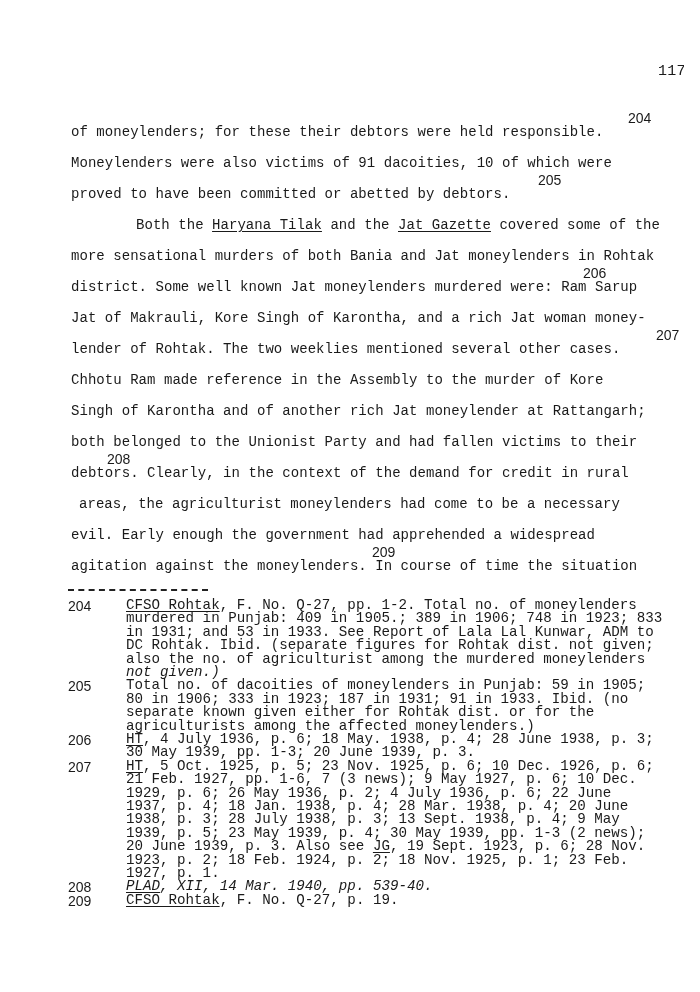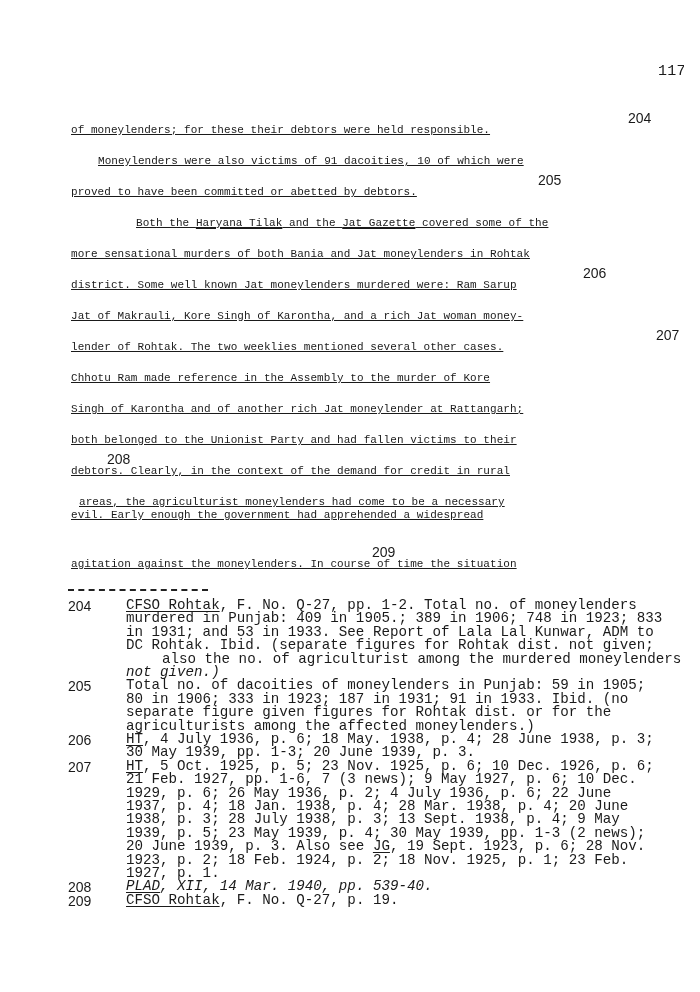--- a/index.html
+++ b/index.html
@@ -9,21 +9,21 @@
     font-family: "Liberation Mono", "DejaVu Sans Mono", monospace;
     color: #1a1a1a;
   }
   .page { position: absolute; left: 0; top: 0; width: 684px; height: 992px; overflow: hidden; }
   .page-number {
     position: absolute; left: 658px; top: 63px;
     font-size: 15px; letter-spacing: 0.2px;
   }
   .body-line {
     position: absolute; left: 71px; white-space: nowrap;
-    font-size: 11px; letter-spacing: 0.05px; text-decoration: underline;
+    font-size: 14px; letter-spacing: 0.05px;
   }
   .body-line.indent { left: 136px; }
   .fnref {
     position: absolute; white-space: nowrap;
     font-family: "Liberation Sans", "DejaVu Sans", sans-serif;
     font-size: 14px;
   }
   .u { text-decoration: underline; text-underline-offset: 2px; }
   .rule {
     position: absolute; left: 68px; top: 589px; width: 140px; height: 0;
@@ -40,53 +40,53 @@
   }
 </style>
 </head>
 <body>
 
 <div class="page">
   <div class="page-number">117</div>
   <div id="body-text">
       <div class="body-line" style="top: 124px;">of moneylenders; for these their debtors were held responsible.</div>
       <div class="fnref" style="left: 628px; top: 110px;">204</div>
-      <div class="body-line" style="top: 155px; margin-left: 27px;">Moneylenders were also victims of 91 dacoities, 10 of which were</div>
+      <div class="body-line" style="top: 155px;">Moneylenders were also victims of 91 dacoities, 10 of which were</div>
       <div class="body-line" style="top: 186px;">proved to have been committed or abetted by debtors.</div>
       <div class="fnref" style="left: 538px; top: 172px;">205</div>
       <div class="body-line indent" style="top: 217px;"><span>Both the </span><span class="u">Haryana Tilak</span><span> and the </span><span class="u">Jat Gazette</span><span> covered some of the</span></div>
       <div class="body-line" style="top: 248px;">more sensational murders of both Bania and Jat moneylenders in Rohtak</div>
       <div class="body-line" style="top: 279px;">district.  Some well known Jat moneylenders murdered were:  Ram Sarup</div>
       <div class="fnref" style="left: 583px; top: 265px;">206</div>
       <div class="body-line" style="top: 310px;">Jat of Makrauli, Kore Singh of Karontha, and a rich Jat woman money-</div>
       <div class="body-line" style="top: 341px;">lender of Rohtak.  The two weeklies mentioned several other cases.</div>
       <div class="fnref" style="left: 656px; top: 327px;">207</div>
       <div class="body-line" style="top: 372px;">Chhotu Ram made reference in the Assembly to the murder of Kore</div>
       <div class="body-line" style="top: 403px;">Singh of Karontha and of another rich Jat moneylender at Rattangarh;</div>
       <div class="body-line" style="top: 434px;">both belonged to the Unionist Party and had fallen victims to their</div>
       <div class="body-line" style="top: 465px;">debtors.   Clearly, in the context of the demand for credit in rural</div>
       <div class="fnref" style="left: 107px; top: 451px;">208</div>
       <div class="body-line" style="top: 496px; margin-left: 8px;">areas, the agriculturist moneylenders had come to be a necessary</div>
-      <div class="body-line" style="top: 509px;">evil.  Early enough the government had apprehended a widespread</div>
+      <div class="body-line" style="top: 527px;">evil.  Early enough the government had apprehended a widespread</div>
       <div class="body-line" style="top: 558px;">agitation against the moneylenders.   In course of time the situation</div>
       <div class="fnref" style="left: 372px; top: 544px;">209</div>
     </div>
   <div class="rule"></div>
   <div id="footnotes">
       <div class="fn-num" style="top: 598px;">204</div>
       <div class="fn-line" style="top: 598px;"><span class="u">CFSO Rohtak</span><span>, F. No. Q-27, pp. 1-2.  Total no. of moneylenders</span></div>
       <div class="fn-line" style="top: 611.4px;">murdered in Punjab: 409 in 1905.; 389 in 1906; 748 in 1923; 833</div>
       <div class="fn-line" style="top: 624.8px;">in 1931; and 53 in 1933.  See Report of Lala Lal Kunwar, ADM to</div>
       <div class="fn-line" style="top: 638.2px;">DC Rohtak. Ibid. (separate figures for Rohtak dist. not given;</div>
-      <div class="fn-line" style="top: 651.6px; margin-left: 36px;">also the no. of agriculturist among the murdered moneylenders</div>
+      <div class="fn-line" style="top: 651.6px;">also the no. of agriculturist among the murdered moneylenders</div>
       <div class="fn-line" style="top: 665px; font-style: italic;">not given.)</div>
       <div class="fn-num" style="top: 678.4px;">205</div>
       <div class="fn-line" style="top: 678.4px;">Total no. of dacoities of moneylenders in Punjab: 59 in 1905;</div>
       <div class="fn-line" style="top: 691.8px;">80 in 1906; 333 in 1923; 187 in 1931; 91 in 1933. Ibid. (no</div>
-      <div class="fn-line" style="top: 705.2px;">separate figure given figures for Rohtak dist. or for the</div>
+      <div class="fn-line" style="top: 705.2px;">separate known given either for Rohtak dist. or for the</div>
       <div class="fn-line" style="top: 718.6px;">agriculturists among the affected moneylenders.)</div>
       <div class="fn-num" style="top: 732px;">206</div>
       <div class="fn-line" style="top: 732px;"><span class="u">HT</span><span>, 4 July 1936, p. 6; 18 May. 1938, p. 4; 28 June 1938, p. 3;</span></div>
       <div class="fn-line" style="top: 745.4px;">30 May 1939, pp. 1-3; 20 June 1939, p. 3.</div>
       <div class="fn-num" style="top: 758.8px;">207</div>
       <div class="fn-line" style="top: 758.8px;"><span class="u">HT</span><span>, 5 Oct. 1925, p. 5; 23 Nov. 1925, p. 6; 10 Dec. 1926, p. 6;</span></div>
       <div class="fn-line" style="top: 772.2px;">21 Feb. 1927, pp. 1-6, 7 (3 news); 9 May 1927, p. 6; 10 Dec.</div>
       <div class="fn-line" style="top: 785.6px;">1929, p. 6; 26 May 1936, p. 2; 4 July 1936, p. 6; 22 June</div>
       <div class="fn-line" style="top: 799px;">1937, p. 4; 18 Jan. 1938, p. 4; 28 Mar. 1938, p. 4; 20 June</div>
       <div class="fn-line" style="top: 812.4px;">1938, p. 3; 28 July 1938, p. 3; 13 Sept. 1938, p. 4; 9 May</div>

